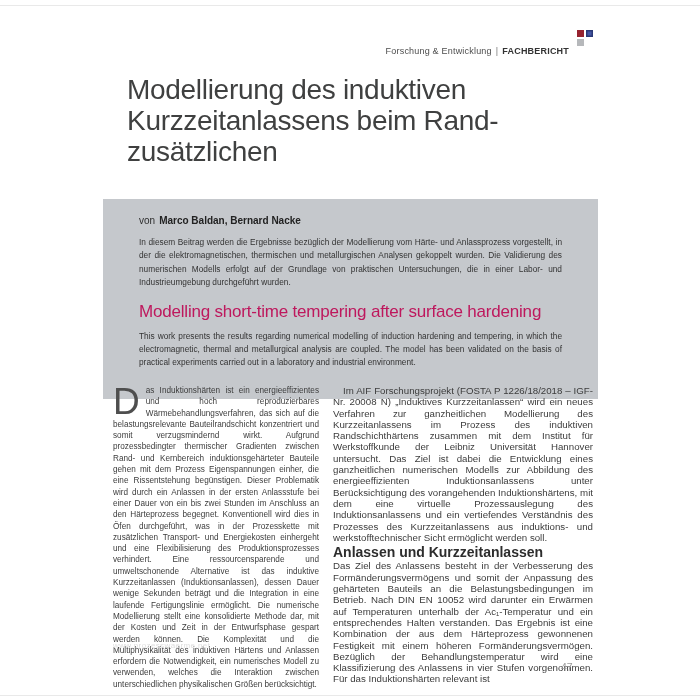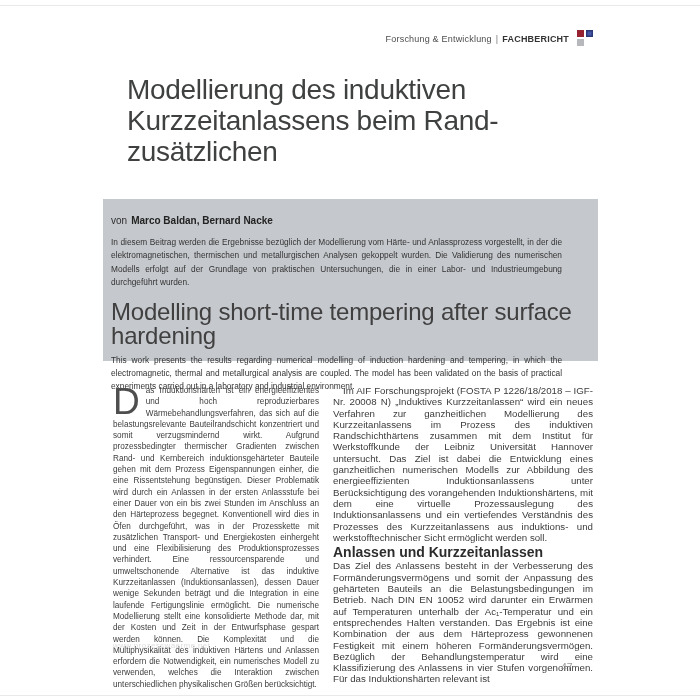--- a/index.html
+++ b/index.html
@@ -5,42 +5,42 @@
   html,body{margin:0;padding:0;background:#fff;}
   .page{position:relative;width:700px;height:700px;background:#ffffff;overflow:hidden;
         font-family:"Liberation Sans","DejaVu Sans",sans-serif;color:#3c3c3c;}
   .edge{position:absolute;left:0;width:700px;height:1px;background:#e9e9e9;}
   .edge.top{top:5px;}
   .edge.bottom{top:695px;}
 
   
   .hdr{position:absolute;top:30px;left:0;right:107px;display:flex;justify-content:flex-end;
        align-items:flex-start;font-size:9px;color:#4d4d4d;letter-spacing:.2px;}
-  .hdr-text{margin-top:4px;white-space:nowrap;padding-left:11px;}
+  .hdr-text{margin-top:16px;white-space:nowrap;padding-left:11px;}
   .hdr-sep{margin:0 4px;color:#7a7a7a;}
   .hdr-label{font-weight:bold;color:#333;}
   .logo{display:grid;grid-template-columns:7px 7px;grid-template-rows:7px 7px;gap:2px;margin-left:8px;}
   .sq{width:7px;height:7px;display:block;}
   .sq.red{background:#96222f;border:0;}
   .sq.blue{background:#4456a5;box-shadow:inset 0 0 0 1.5px #2a3877;}
   .sq.gray{background:#b6b8bb;}
   .sq.empty{background:transparent;}
 
   
   .title{position:absolute;left:127px;top:74px;margin:0;font-size:28px;line-height:31px;
          font-weight:normal;color:#3f4040;letter-spacing:-.3px;}
 
   
-  .abstract-box{position:absolute;left:103px;top:199px;width:495px;height:162px;
-                box-sizing:border-box;padding:16px 20px 0 8px;background:#c5c8cc;}
+  .abstract-box{position:absolute;left:103px;top:199px;width:495px;height:200px;
+                box-sizing:border-box;padding:16px 20px 0 36px;background:#c5c8cc;}
   .byline{margin:0 0 10px 0;font-size:10px;color:#2e2e2e;}
   .byline b{margin-left:4px;color:#222;}
   .abs{margin:0 16px 10px 0;font-size:8.3px;line-height:13.4px;text-align:justify;color:#333;}
-  .en-title{margin:0 0 6px 0;font-size:24px;line-height:24px;font-weight:normal;
-            color:#404040;letter-spacing:-.2px;}
+  .en-title{margin:0 0 6px 0;font-size:17px;line-height:24px;font-weight:normal;
+            color:#be185d;letter-spacing:-.2px;}
 
   
   .col{position:absolute;top:385px;}
   .col p{margin:0;text-align:justify;}
   .col-left{left:113px;width:206px;font-size:8.2px;line-height:11.3px;}
   .col-right{left:333px;width:260px;font-size:9.7px;line-height:11.3px;}
   .dropcap{float:left;font-size:37px;line-height:33px;height:33px;padding:0 6px 0 0;
            color:#4e4e4e;}
   .p-indent{text-indent:10px;}
   .subhead{margin:4px 0 2px 0;font-size:14px;font-weight:bold;color:#2d2d2d;}

